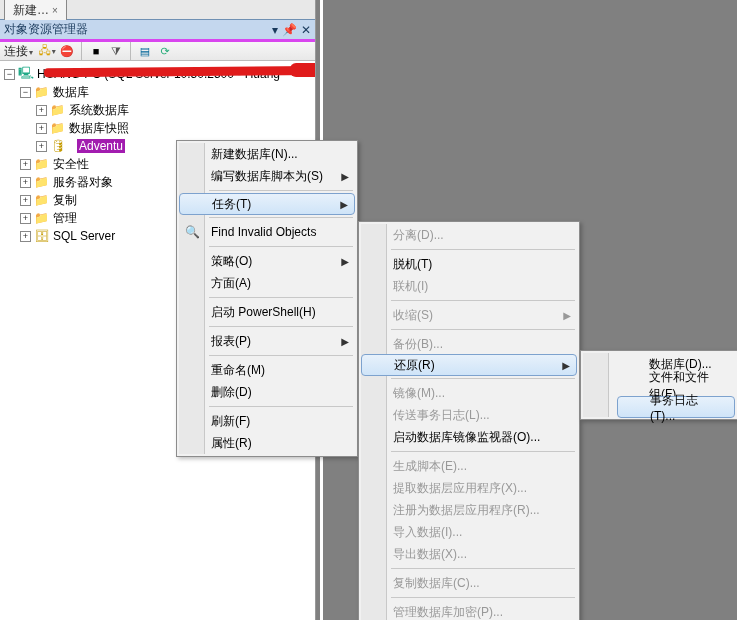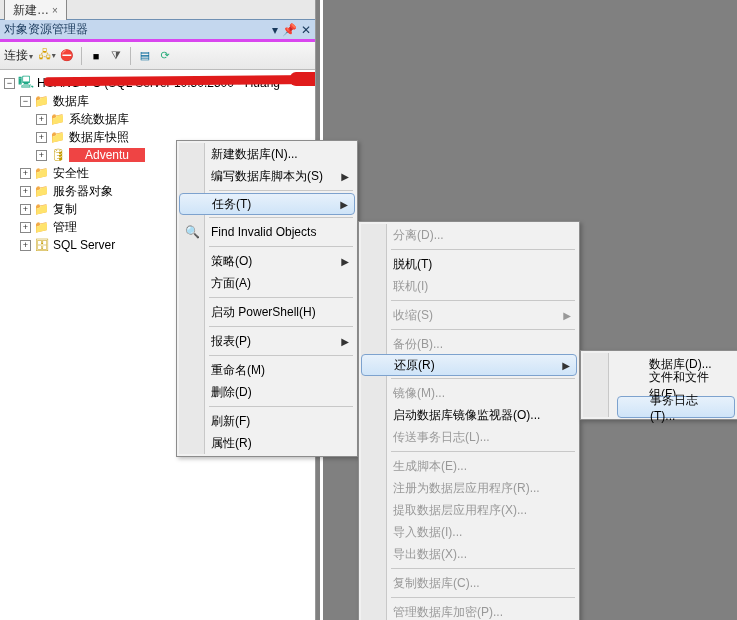--- a/index.html
+++ b/index.html
@@ -11,39 +11,39 @@
 
   .tab-strip { height: 20px; background: #e8e8e8; border-bottom: 1px solid #6f90b3; display:flex; align-items:center; padding-left:4px;}
   .tab-item { padding: 2px 8px; font-size:11px; border:1px solid #888; border-bottom:none; background:#f4f4f4; margin-right:2px; color:#333; display:flex; align-items:center; gap:3px;}
   .tab-item .x { font-size:10px; color:#666; }
 
   .panel-title { background: #c4d7ee; height: 22px; display: flex; align-items: center; justify-content: space-between; padding: 0 4px; border-bottom: 3px solid #d946ef;}
   .panel-title .title-text { font-size: 12px; color: #1a3a5c; }
   .panel-title .title-btns { display: flex; gap: 4px; color: #1a3a5c; font-size: 11px; align-items:center;}
   .panel-title .tb { cursor: default; }
 
-  .toolbar { height: 28px; background: linear-gradient(#f7f7f7,#e8e8e8); border-bottom: 1px solid #bbb; display: flex; align-items: center; padding: 0 4px; gap: 4px; }
+  .toolbar { height: 19px; background: linear-gradient(#f7f7f7,#e8e8e8); border-bottom: 1px solid #bbb; display: flex; align-items: center; padding: 0 4px; gap: 4px; }
   .toolbar .lbl { color: #222; margin-right: 2px; }
   .toolbar .dd::after { content: "▾"; font-size: 8px; color: #555; margin-left: 1px; }
   .toolbar .sep { width: 1px; height: 18px; background: #bbb; margin: 0 2px; }
   .toolbar .ico { width: 16px; height: 16px; display:inline-flex; align-items:center; justify-content:center; font-size:11px;}
   .ico-db { color:#d8a000;} .ico-x{color:#c00;} .ico-filter{color:#555;} .ico-ref{color:#2a7;}
   .ico-sheet{color:#069;}
 
   .tree { flex: 1; overflow: hidden; padding: 4px 0 0 4px; position:relative;}
   .node { display:flex; align-items:center; height:18px; white-space:nowrap; }
   .indent { display:inline-block; }
   .exp { width:11px; height:11px; border:1px solid #888; display:inline-flex; align-items:center; justify-content:center; font-size:9px; line-height:1; color:#333; margin-right:3px; background:#fff;}
   .nico { width:16px; height:16px; display:inline-flex; align-items:center; justify-content:center; margin-right:3px; font-size:12px;}
   .folder { color:#e2b200;} .folder::before{content:"📁";}
   .dbico { color:#c49a00;} .dbico::before{content:"🗄";}
   .srv { color:#2a8;} .srv::before{content:"🖳"; color:#2a8;}
   .cyl { color:#c49a00;} .cyl::before{content:"🛢";}
   .node .label { color:#000; }
-  .node.sel .label { background:#ef4444; color:#fff; padding:0 16px; }
+  .node.sel .label { background:#a21caf; color:#fff; padding:0 2px;margin-left:8px; }
 
   .redact { position:absolute; left:44px; top:6px; width:290px; height:9px; background:#e01b1b; border-radius:4px; transform:rotate(-0.5deg); }
   .redact2 { position:absolute; left:290px; top:2px; width:40px; height:14px; background:#e01b1b; border-radius:6px; }
 
   
   .menu { position:absolute; background:#f1f1f1; border:1px solid #8c8c8c; box-shadow:2px 2px 4px rgba(0,0,0,.25); padding:2px;margin-left:48px; }
   .menu .gutter { position:absolute; left:2px; top:2px; bottom:2px; width:26px; background:#e8e8e8; border-right:1px solid #c8c8c8;}
   .mi { position:relative; display:flex; align-items:center; height:22px; padding-left:32px; padding-right:22px; color:#000; }
   .mi.disabled { color:#999; }
   .mi.hover { background:linear-gradient(#e7f1fb,#cfe4f8); border:1px solid #7da2ce; border-radius:4px; height:22px; margin:-1px 0;}
@@ -228,35 +228,35 @@
       <span>备份(B)...</span>
     </div>
   <div class="mi hover">
       <span>还原(R)</span>
       <span class="arrow">▶</span>
     </div>
   <div class="msep"></div>
   <div class="mi disabled">
       <span>镜像(M)...</span>
     </div>
+  <div class="mi disabled">
+      <span>传送事务日志(L)...</span>
+    </div>
   <div class="mi">
       <span>启动数据库镜像监视器(O)...</span>
     </div>
-  <div class="mi disabled">
-      <span>传送事务日志(L)...</span>
-    </div>
   <div class="msep"></div>
   <div class="mi disabled">
       <span>生成脚本(E)...</span>
     </div>
   <div class="mi disabled">
+      <span>提取数据层应用程序(X)...</span>
+    </div>
+  <div class="mi disabled">
       <span>注册为数据层应用程序(R)...</span>
-    </div>
-  <div class="mi disabled">
-      <span>提取数据层应用程序(X)...</span>
     </div>
   <div class="mi disabled">
       <span>导入数据(I)...</span>
     </div>
   <div class="mi disabled">
       <span>导出数据(X)...</span>
     </div>
   <div class="msep"></div>
   <div class="mi disabled">
       <span>复制数据库(C)...</span>

